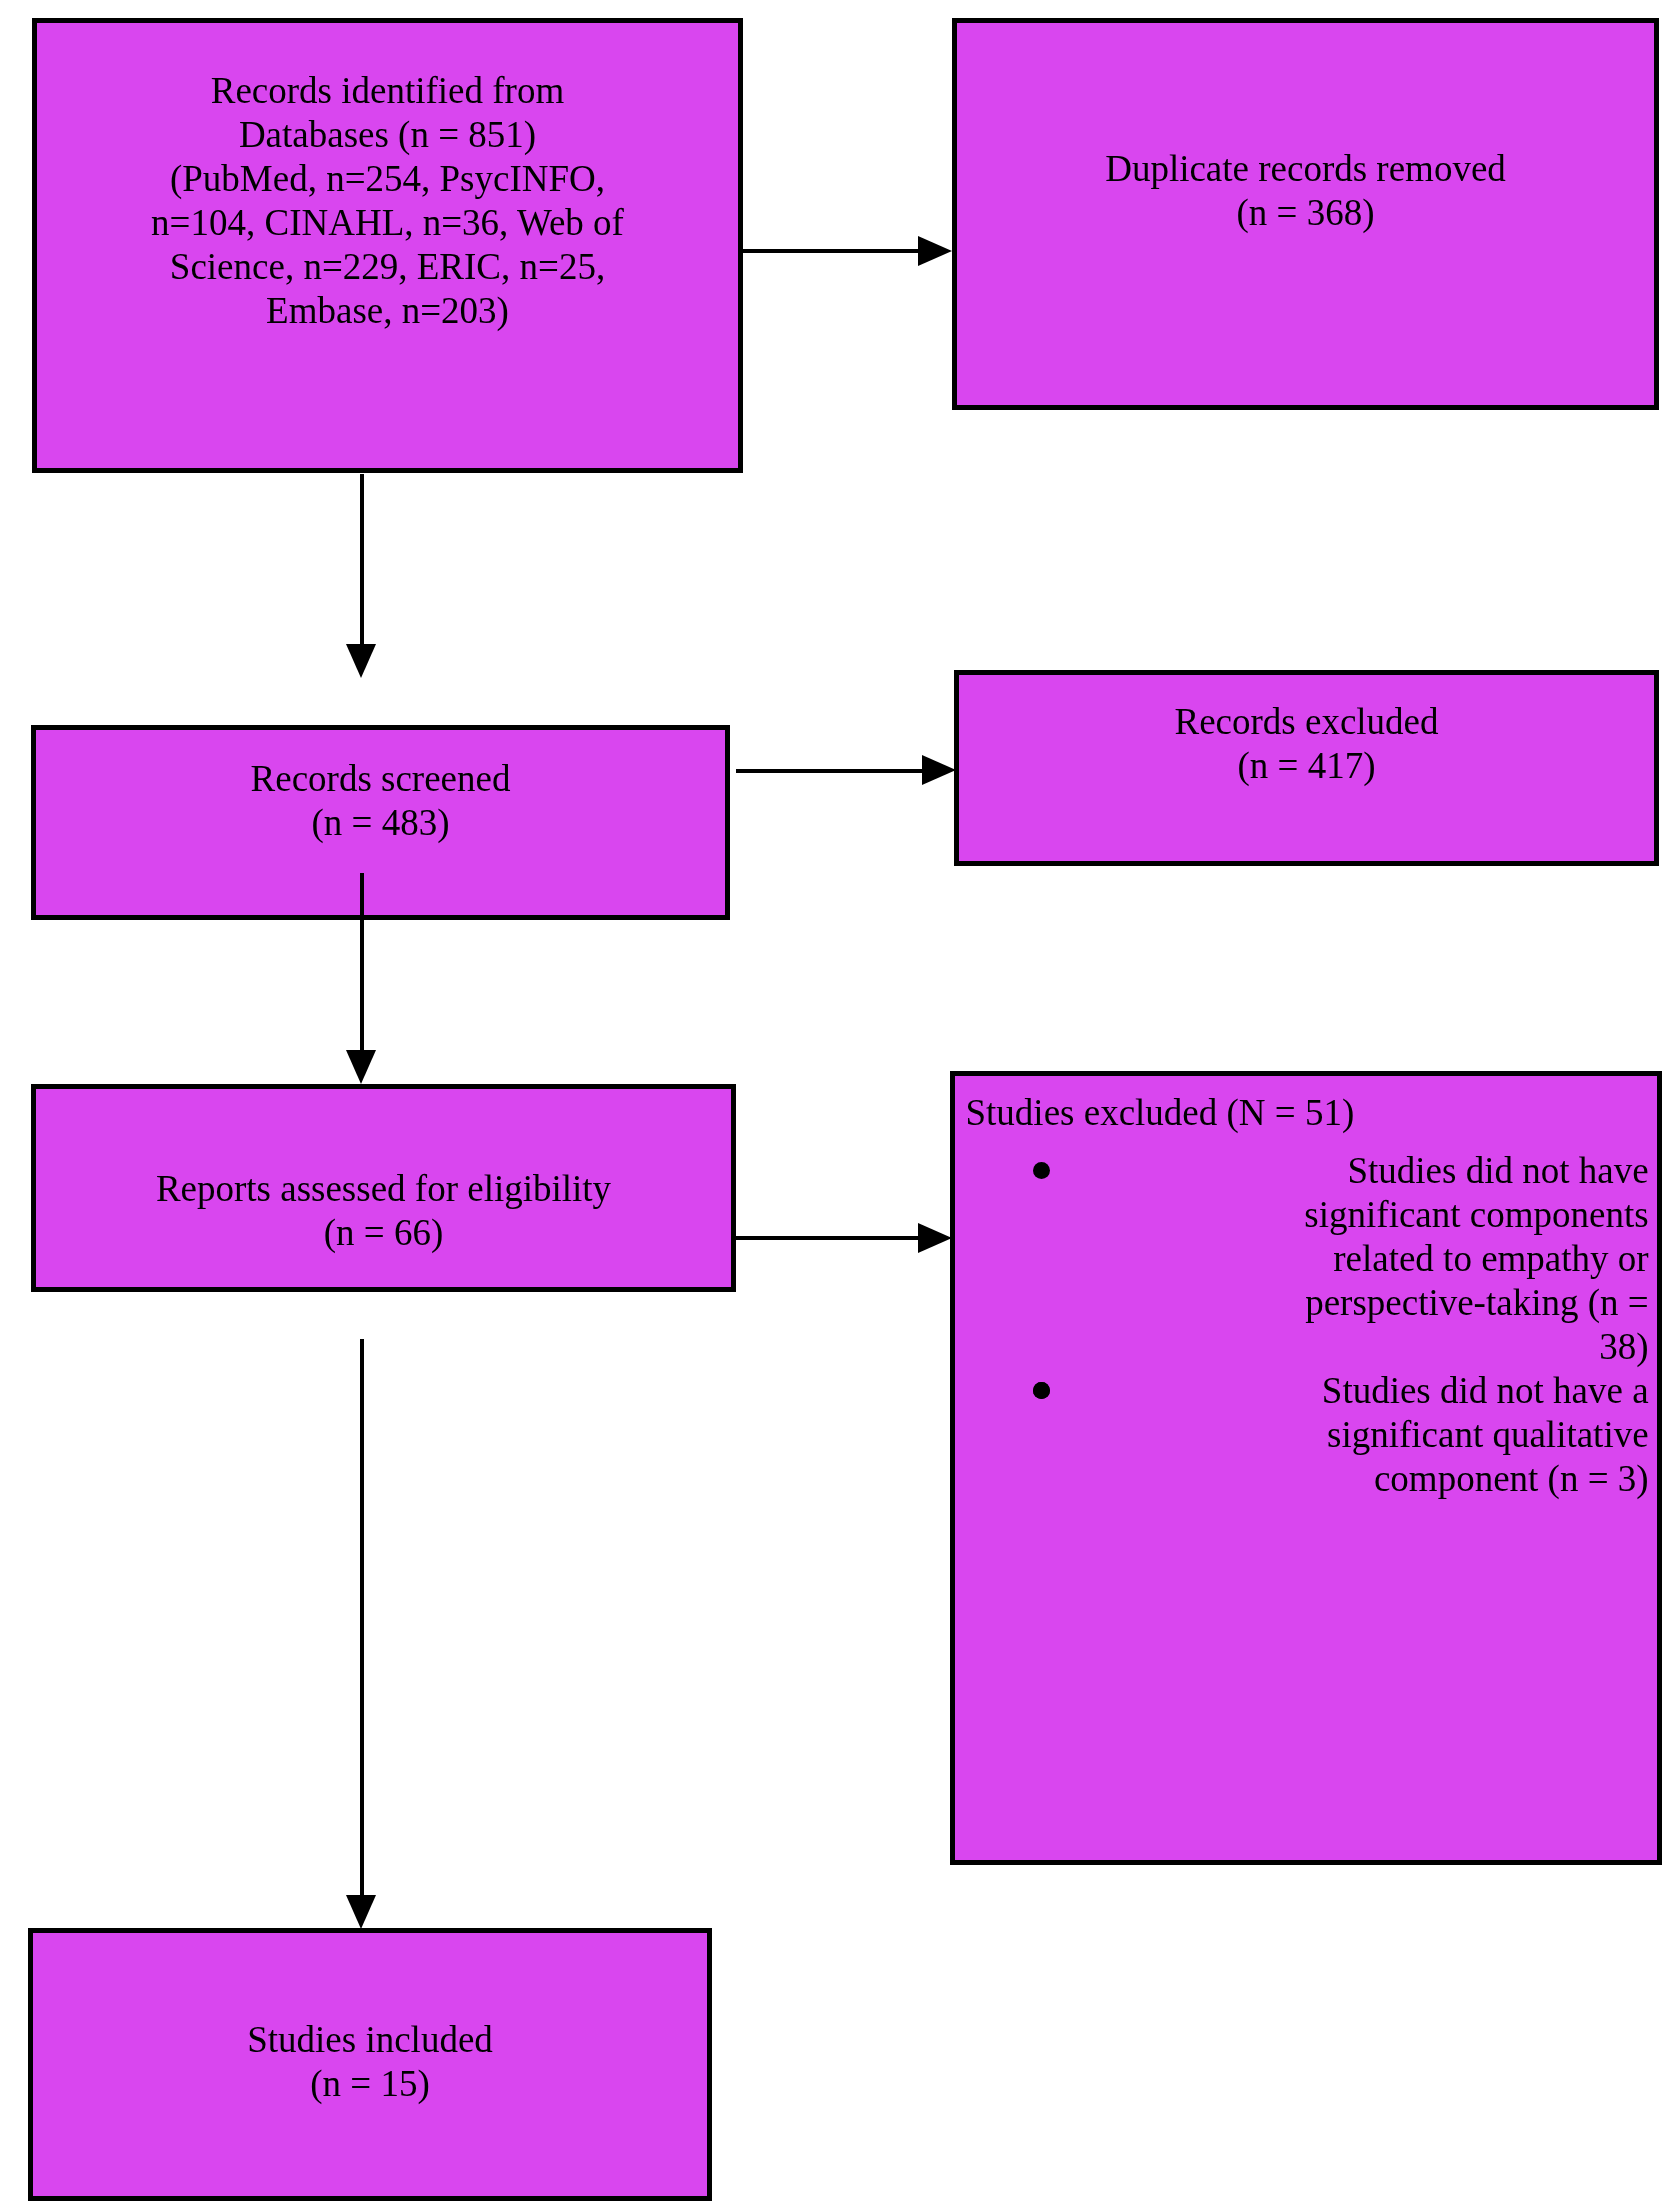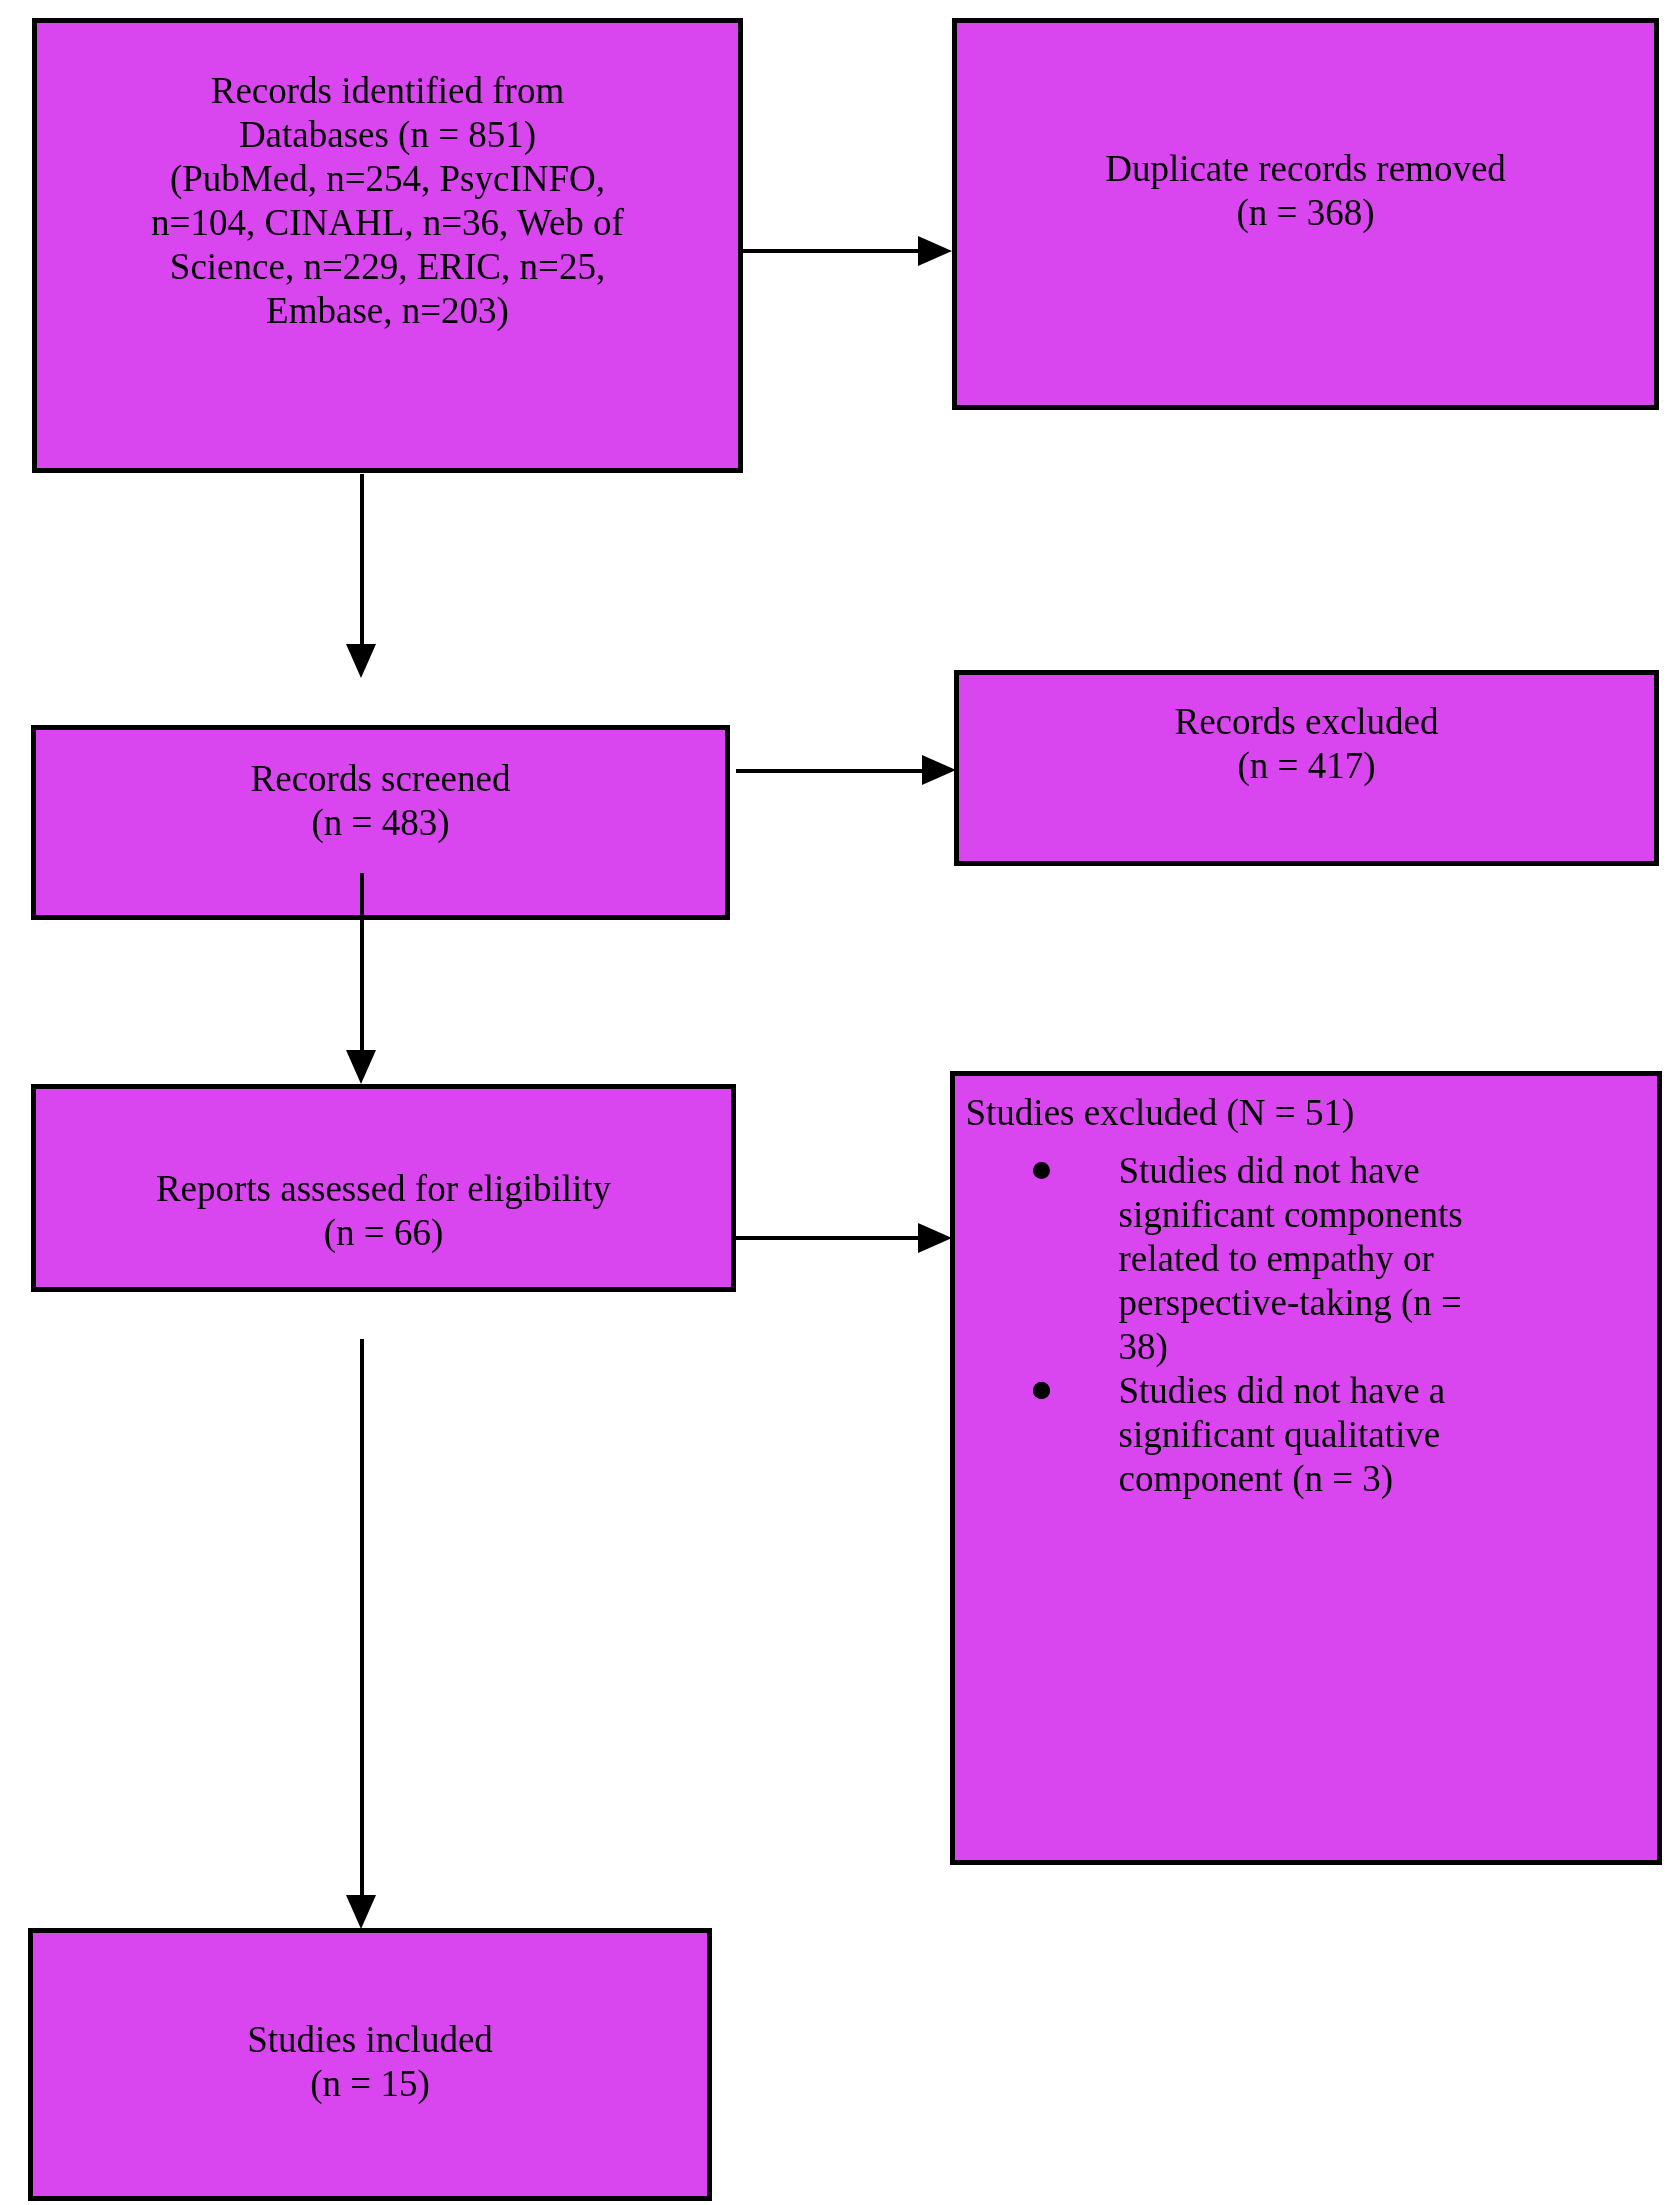--- a/index.html
+++ b/index.html
@@ -36,20 +36,21 @@
   #box-records-excluded   { left: 954px; top: 670px;  width: 705px; height: 196px;  padding-top: 24.6px; }
   #box-reports-assessed   { left: 31px;   top: 1084px; width: 705px; height: 208px;  padding-top: 78px; }
   #box-studies-excluded   { left: 950px; top: 1071px; width: 712px; height: 794px; padding-top: 14.8px; padding-left: 10.5px; padding-right: 8.4px; }
   #box-studies-included   { left: 28px;   top: 1928px; width: 684px;  height: 273px;  padding-top: 85px; }
 
   
   .excluded-heading { margin-bottom: 14px; }
   .bullet-item {
     position: relative;
     padding-left: 153px;
+    text-align: right;
   }
   .bullet-dot {
     position: absolute;
     left: 67px;
     top: 13.3px;
     width: 17px;
     height: 17px;
     border-radius: 50%;
     background: #000000;
   }

